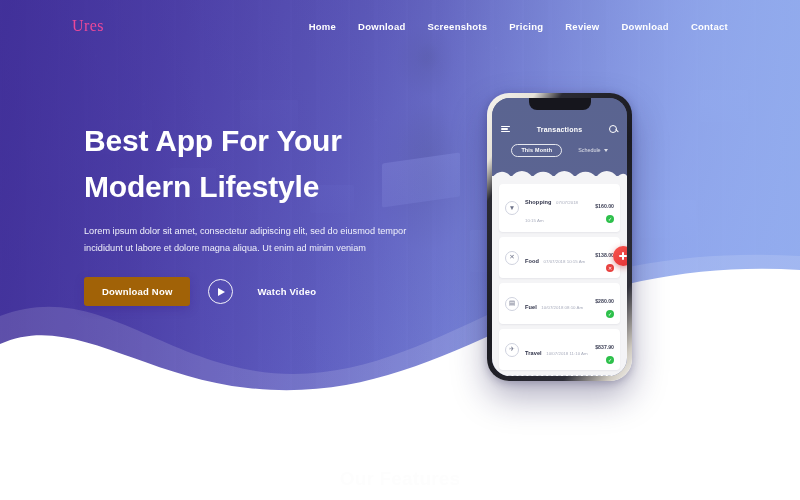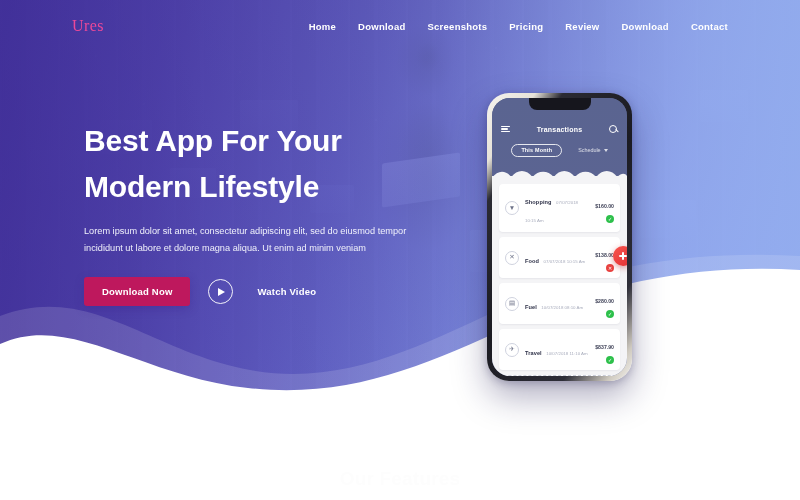--- a/index.html
+++ b/index.html
@@ -113,21 +113,21 @@
     color:#ffffff; font-size:30px; line-height:1.52; font-weight:bold;
     letter-spacing:-0.2px;
   }
   .h1 .l2 { display:block; }
   .sub {
     margin-top:14px; color:#f0f1fb; font-size:9.2px; line-height:1.85;
     max-width:330px; font-weight:normal;
   }
   .cta-row { margin-top:20px; display:flex; align-items:center; gap:18px; }
   .btn-download {
-    background:#be185d; color:#ffffff;
+    background:#a16207; color:#ffffff;
     font-size:9.5px; font-weight:bold; letter-spacing:.2px;
     padding:9px 18px; border:none; border-radius:3px; cursor:pointer;
     box-shadow:0 3px 10px rgba(60,30,140,.30);
   }
   .watch { display:flex; align-items:center; gap:24px; cursor:pointer; }
   .play-circle {
     width:25px; height:25px; border-radius:50%;
     border:1.4px solid rgba(255,255,255,.92);
     display:flex; align-items:center; justify-content:center;
   }

